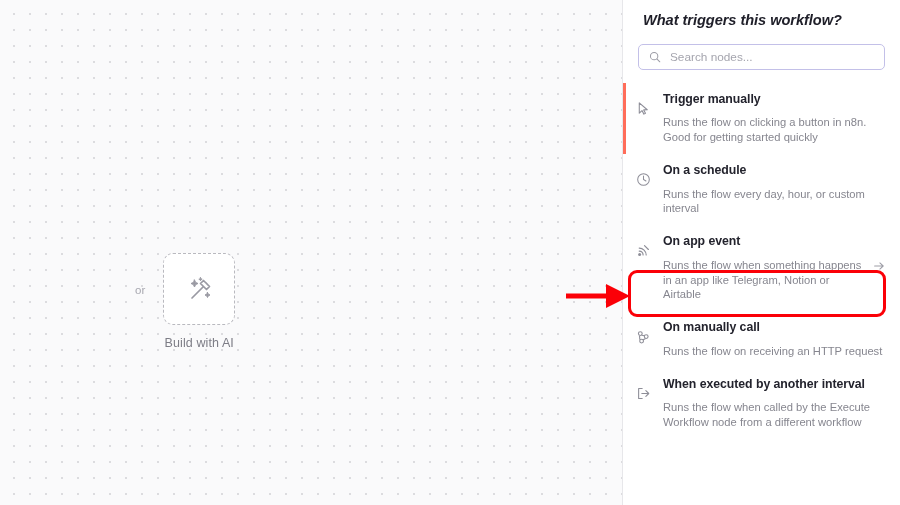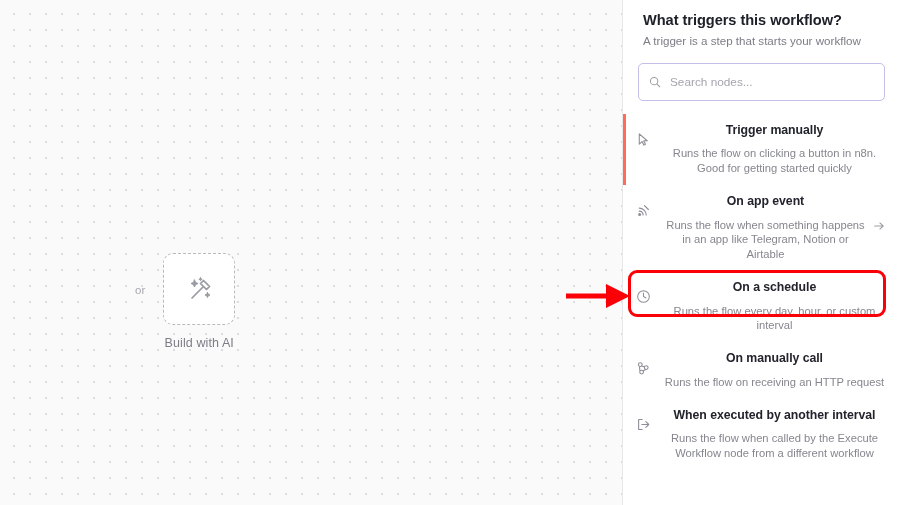--- a/index.html
+++ b/index.html
@@ -103,42 +103,42 @@
   .panel {
     position: relative;
     width: 278px;
     height: 505px;
     background: #ffffff;
     border-left: 1px solid #e7e7ea;
     box-sizing: border-box;
     flex: 0 0 278px;
   }
 
-  .panel-header { padding: 12px 20px 0 20px; }
+  .panel-header { padding: 12px 20px 0 20px; font-style: italic; }
 
   .panel-title {
     font-size: 14.6px;
     font-weight: bold;
     color: #20202a;
     margin: 0;
     letter-spacing: -.05px;
   }
 
   .panel-subtitle {
     font-size: 11.6px;
     color: #7c7c86;
     margin: 6px 0 0 0;
   }
 
   .search-wrap { padding: 16px 15px 0 15px; }
 
   .search-box {
     display: flex;
     align-items: center;
-    height: 38px;
+    height: 26px;
     border: 1px solid #c3c0e8;
     border-radius: 5px;
     background: #ffffff;
     padding: 0 10px;
     box-sizing: border-box;
   }
 
   .search-icon { flex: 0 0 auto; margin-right: 9px; display: flex; }
 
   .search-input {
@@ -151,21 +151,20 @@
     background: transparent;
     padding: 0;
   }
   .search-input::placeholder { color: #a5a5ae; }
 
   .node-list {
     margin-top: 13px;
     height: 395px;
     overflow: hidden;
     position: relative;
-    text-align: center;
   }
 
   .node-item {
     position: relative;
     display: flex;
     align-items: flex-start;
     padding: 9px 14px 9px 8px;
     box-sizing: border-box;
   }
 
@@ -263,21 +262,20 @@
       <line x1="4" y1="17" x2="48" y2="17" stroke="#fb0007" stroke-width="5"></line>
       <polygon points="44,5 68,17 44,29" fill="#fb0007"></polygon>
     </svg>
 
   </div>
 
   <div class="panel">
 
     <div class="panel-header">
       <div class="panel-title">What triggers this workflow?</div>
-      <div class="panel-subtitle">A trigger is a step that starts your workflow</div>
     </div>
 
     <div class="search-wrap">
       <div class="search-box">
         <span class="search-icon">
           <svg width="12" height="12" viewBox="0 0 14 14">
             <circle cx="6" cy="6" r="4.3" fill="none" stroke="#9c9ca5" stroke-width="1.2"></circle>
             <line x1="9.2" y1="9.2" x2="12.6" y2="12.6" stroke="#9c9ca5" stroke-width="1.2" stroke-linecap="round"></line>
           </svg>
         </span>
@@ -290,20 +288,35 @@
       <div class="node-item accent">
         <span class="accent-bar"></span>
         <span class="node-icon">
           <svg width="15" height="15" viewBox="0 0 16 16">
             <path d="M3.5 2 L3.5 13 L6.4 10.2 L8.4 14 L10.1 13.1 L8.2 9.5 L12 9.3 Z" fill="none" stroke="#8e8e98" stroke-width="1.15" stroke-linejoin="round"></path>
           </svg>
         </span>
         <div class="node-text">
           <div class="node-title">Trigger manually</div>
           <div class="node-desc">Runs the flow on clicking a button in n8n. Good for getting started quickly</div>
+        </div>
+
+      </div>
+
+      <div class="node-item">
+
+        <span class="node-icon">
+          <svg width="15" height="15" viewBox="0 0 16 16">
+            <circle cx="8" cy="8" r="6.2" fill="none" stroke="#8e8e98" stroke-width="1.1"></circle>
+            <path d="M8 4.3 V8 L10.6 9.6" fill="none" stroke="#8e8e98" stroke-width="1.1" stroke-linecap="round"></path>
+          </svg>
+        </span>
+        <div class="node-text">
+          <div class="node-title">On a schedule</div>
+          <div class="node-desc">Runs the flow every day, hour, or custom interval</div>
         </div>
 
       </div>
 
       <div class="node-item has-sub">
 
         <span class="node-icon">
           <svg width="16" height="16" viewBox="0 0 16 16">
             <g fill="none" stroke="#8e8e98" stroke-width="1.15" stroke-linecap="round">
               <circle cx="4.6" cy="11.4" r="1.5" fill="#8e8e98" stroke="none"></circle>
@@ -315,35 +328,20 @@
         </span>
         <div class="node-text">
           <div class="node-title">On app event</div>
           <div class="node-desc">Runs the flow when something happens in an app like Telegram, Notion or Airtable</div>
         </div>
         <span class="node-chevron">
           <svg width="14" height="14" viewBox="0 0 16 16">
               <path d="M3 8 H12.5 M9 4.5 L12.8 8 L9 11.5" fill="none" stroke="#9d9da6" stroke-width="1.2" stroke-linecap="round" stroke-linejoin="round"></path>
             </svg>
         </span>
-      </div>
-
-      <div class="node-item">
-
-        <span class="node-icon">
-          <svg width="15" height="15" viewBox="0 0 16 16">
-            <circle cx="8" cy="8" r="6.2" fill="none" stroke="#8e8e98" stroke-width="1.1"></circle>
-            <path d="M8 4.3 V8 L10.6 9.6" fill="none" stroke="#8e8e98" stroke-width="1.1" stroke-linecap="round"></path>
-          </svg>
-        </span>
-        <div class="node-text">
-          <div class="node-title">On a schedule</div>
-          <div class="node-desc">Runs the flow every day, hour, or custom interval</div>
-        </div>
-
       </div>
 
       <div class="node-item">
 
         <span class="node-icon">
           <svg width="16" height="16" viewBox="0 0 16 16">
             <g fill="none" stroke="#8e8e98" stroke-width="1.1">
               <circle cx="5.3" cy="4.6" r="1.9"></circle>
               <circle cx="11.2" cy="7.6" r="1.9"></circle>
               <circle cx="6.6" cy="12.1" r="1.9"></circle>

